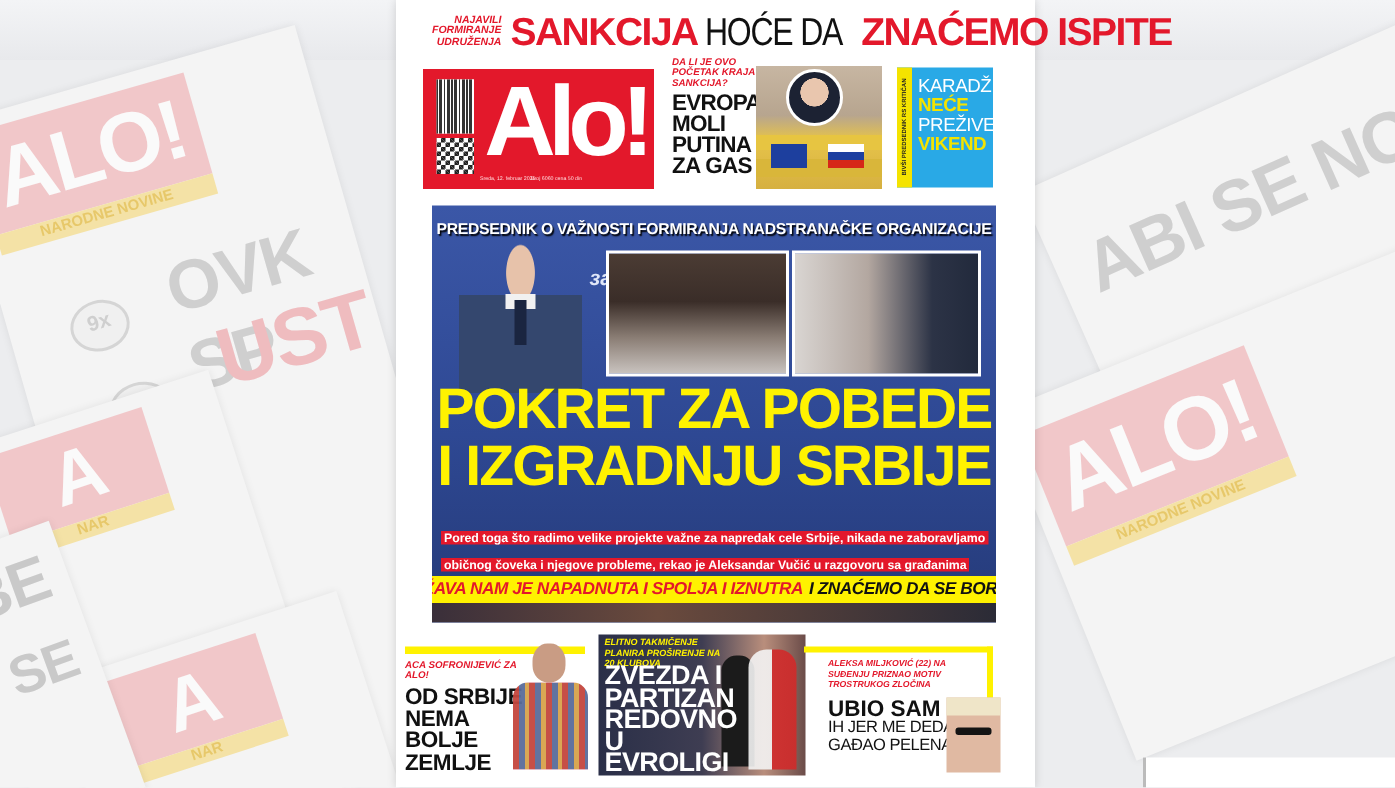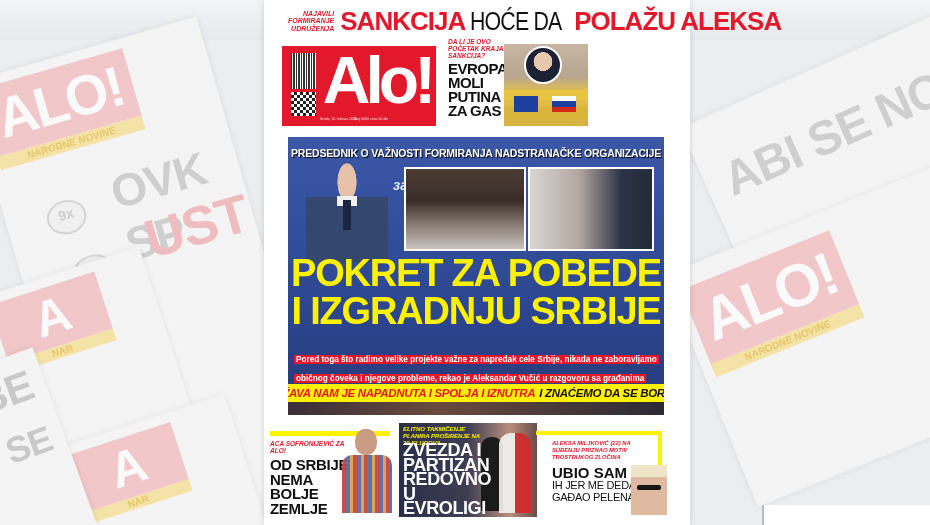--- a/index.html
+++ b/index.html
@@ -205,21 +205,21 @@
 
   <div class="topline">
     <div class="kicker">
       <div>NAJAVILI</div>
       <div>FORMIRANJE</div>
       <div>UDRUŽENJA</div>
     </div>
     <div class="h cond">
       <span class="red">SANKCIJA</span>
       <span class="blk">HOĆE DA</span>
-      <span class="red">POLAŽU ALEKSA</span>
+      <span class="red">ZNAĆEMO ISPITE</span>
     </div>
   </div>
 
   <div class="masthead">
     <div class="barcode"></div>
     <div class="qr"></div>
     <div class="logo">Alo!</div>
     <div class="date">Sreda, 12. februar 2025.</div>
     <div class="info">Broj 6060 cena 50 din</div>
   </div>
@@ -229,20 +229,29 @@
     <div class="head cond">EVROPA MOLI PUTINA ZA GAS</div>
   </div>
   <div class="t-europa-img">
     <div class="pipe"></div>
     <div class="pipe2"></div>
     <div class="eu"></div>
     <div class="ru"></div>
     <div class="portrait"></div>
   </div>
 
+  <div class="t-karadzic">
+    <div class="side">BIVŠI PREDSEDNIK RS KRITIČAN</div>
+    <div class="txt cond">
+      <div class="w">KARADŽIĆ</div>
+      <div class="y">NEĆE</div>
+      <div class="w">PREŽIVETI</div>
+      <div class="y">VIKEND</div>
+    </div>
+  </div>
 
   <div class="main">
     <div class="hero">
       <div class="shirt"></div>
       <div class="tie"></div>
     </div>
     <div class="bgword">за</div>
     <div class="photo1"></div>
     <div class="photo2"></div>
     <div class="kicker cond">PREDSEDNIK O VAŽNOSTI FORMIRANJA NADSTRANAČKE ORGANIZACIJE</div>

